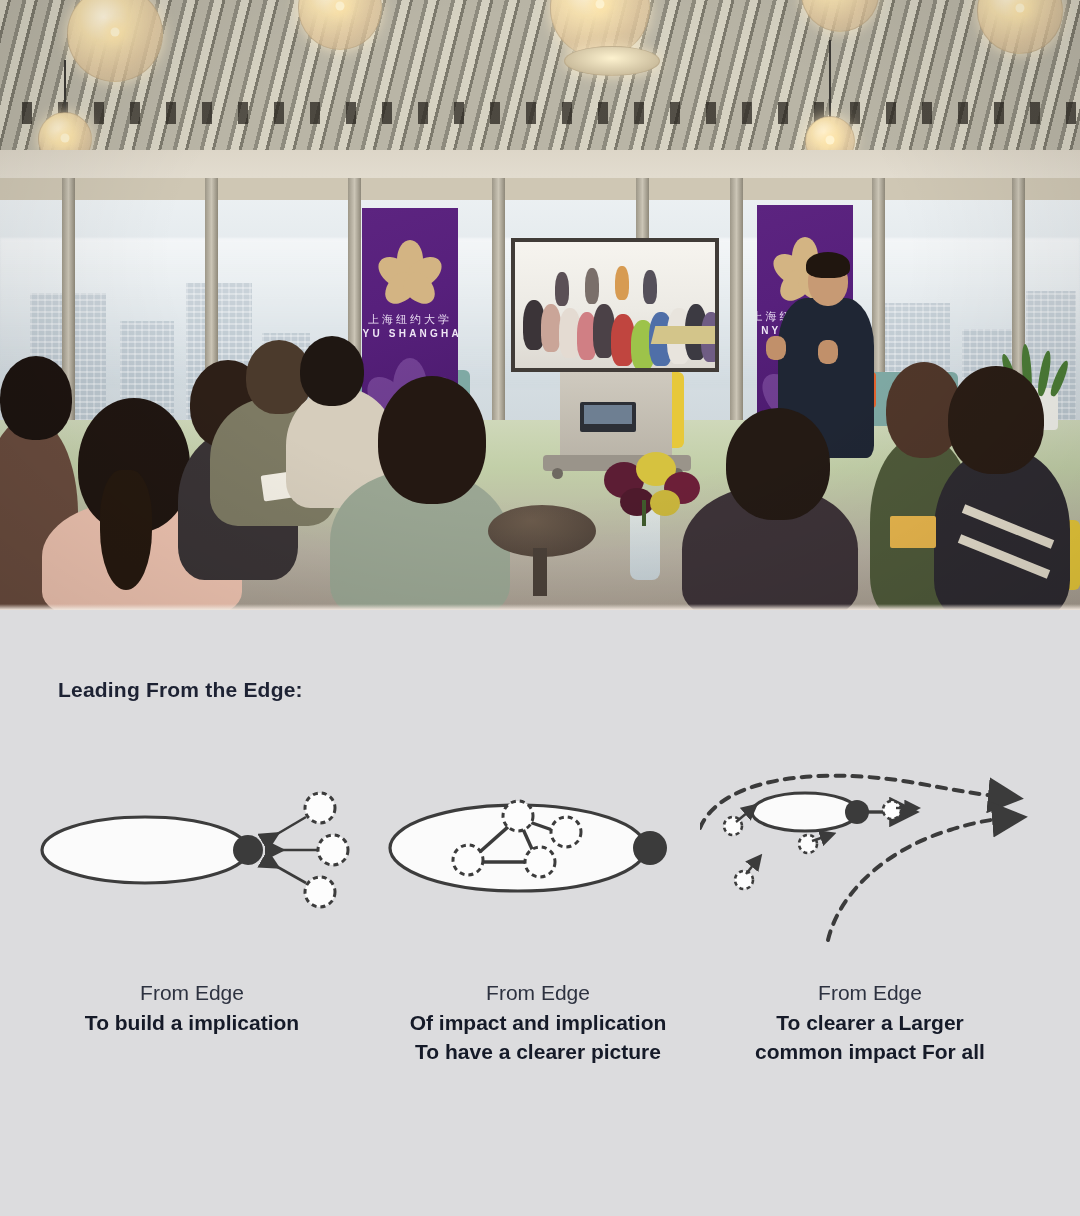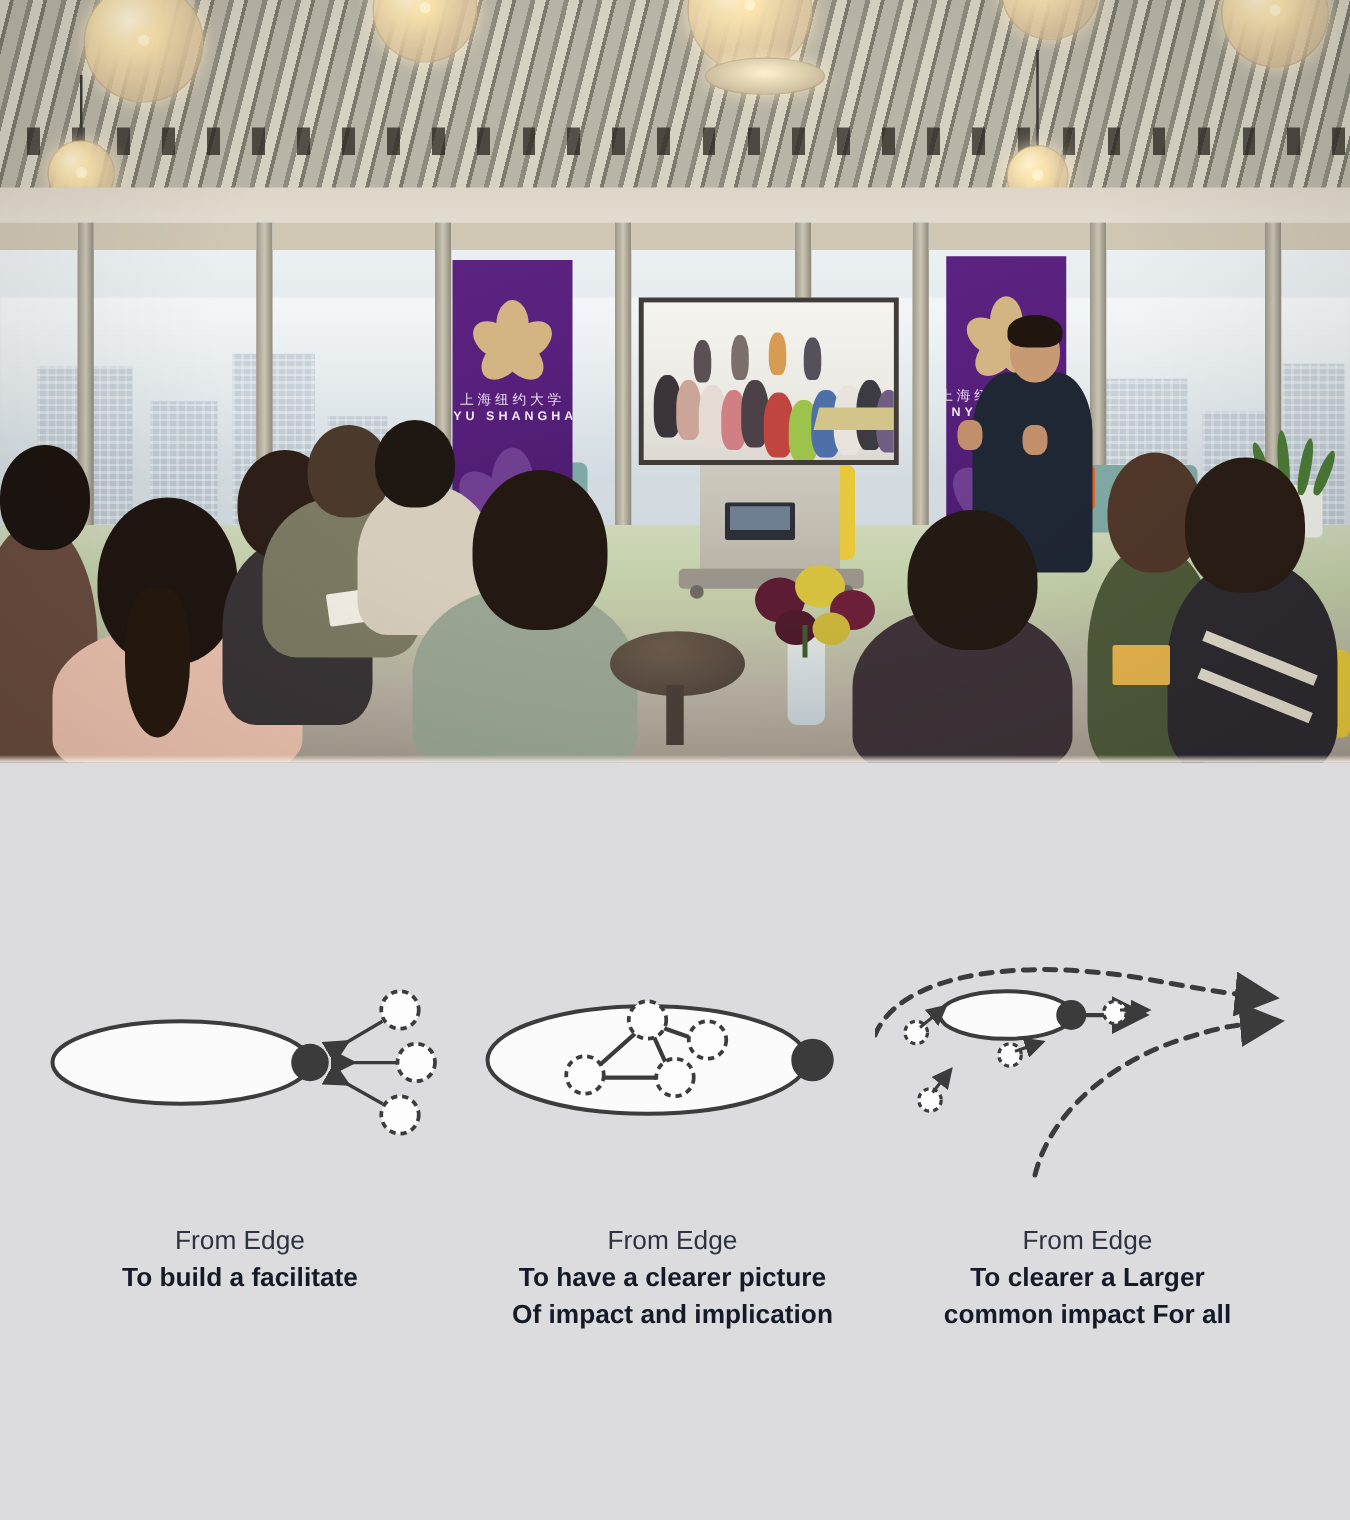--- a/index.html
+++ b/index.html
@@ -377,20 +377,21 @@
     <div class="flower" style="left:620px; top:488px; width:34px; height:28px; background:#4e1a2c;"></div>
     <div class="flower" style="left:650px; top:490px; width:30px; height:26px; background:#c9b53c;"></div>
     <div style="position:absolute; left:642px; top:500px; width:4px; height:26px; background:#3f5a2c;"></div>
 
     <div class="photo-vignette"></div>
     <div class="photo-bottom-fade"></div>
   </div>
 
   <div class="slide"></div>
 
+  <div class="slide-title">Leading From the Edge:</div>
 
   <div class="col col-1">
     <svg width="340" height="160" viewBox="0 0 340 160">
       <ellipse cx="125" cy="80" rx="103" ry="33" fill="#fbfbfb" stroke="#3c3c3c" stroke-width="3.2"></ellipse>
       <circle cx="228" cy="80" r="15" fill="#3b3b3b"></circle>
       <circle cx="300" cy="38" r="15" fill="#fdfdfd" stroke="#3c3c3c" stroke-width="3" stroke-dasharray="5 4"></circle>
       <circle cx="313" cy="80" r="15" fill="#fdfdfd" stroke="#3c3c3c" stroke-width="3" stroke-dasharray="5 4"></circle>
       <circle cx="300" cy="122" r="15" fill="#fdfdfd" stroke="#3c3c3c" stroke-width="3" stroke-dasharray="5 4"></circle>
       <defs>
         <marker id="arrL" markerWidth="8" markerHeight="8" refX="6" refY="4" orient="auto">
@@ -444,27 +445,27 @@
       <circle cx="192" cy="40" r="9" fill="#fdfdfd" stroke="#3c3c3c" stroke-width="2.6" stroke-dasharray="4 3.4"></circle>
       <line x1="196" y1="38" x2="208" y2="38" stroke="#3b3b3b" stroke-width="2.4" marker-end="url(#arrRs)"></line>
 
       <circle cx="44" cy="110" r="9" fill="#fdfdfd" stroke="#3c3c3c" stroke-width="2.6" stroke-dasharray="4 3.4"></circle>
       <line x1="46" y1="104" x2="54" y2="94" stroke="#3b3b3b" stroke-width="2.4" marker-end="url(#arrRs)"></line>
     </svg>
   </div>
 
   <div class="caption cap-1">
     <div class="cap-line-top">From Edge</div>
-    <div class="cap-line-bold">To build a facilitate</div>
+    <div class="cap-line-bold">To build a implication</div>
   </div>
 
   <div class="caption cap-2">
     <div class="cap-line-top">From Edge</div>
+    <div class="cap-line-bold">Of impact and implication</div>
     <div class="cap-line-bold">To have a clearer picture</div>
-    <div class="cap-line-bold">Of impact and implication</div>
   </div>
 
   <div class="caption cap-3">
     <div class="cap-line-top">From Edge</div>
     <div class="cap-line-bold">To clearer a Larger</div>
     <div class="cap-line-bold">common impact For all</div>
   </div>
 
 </div>
 

